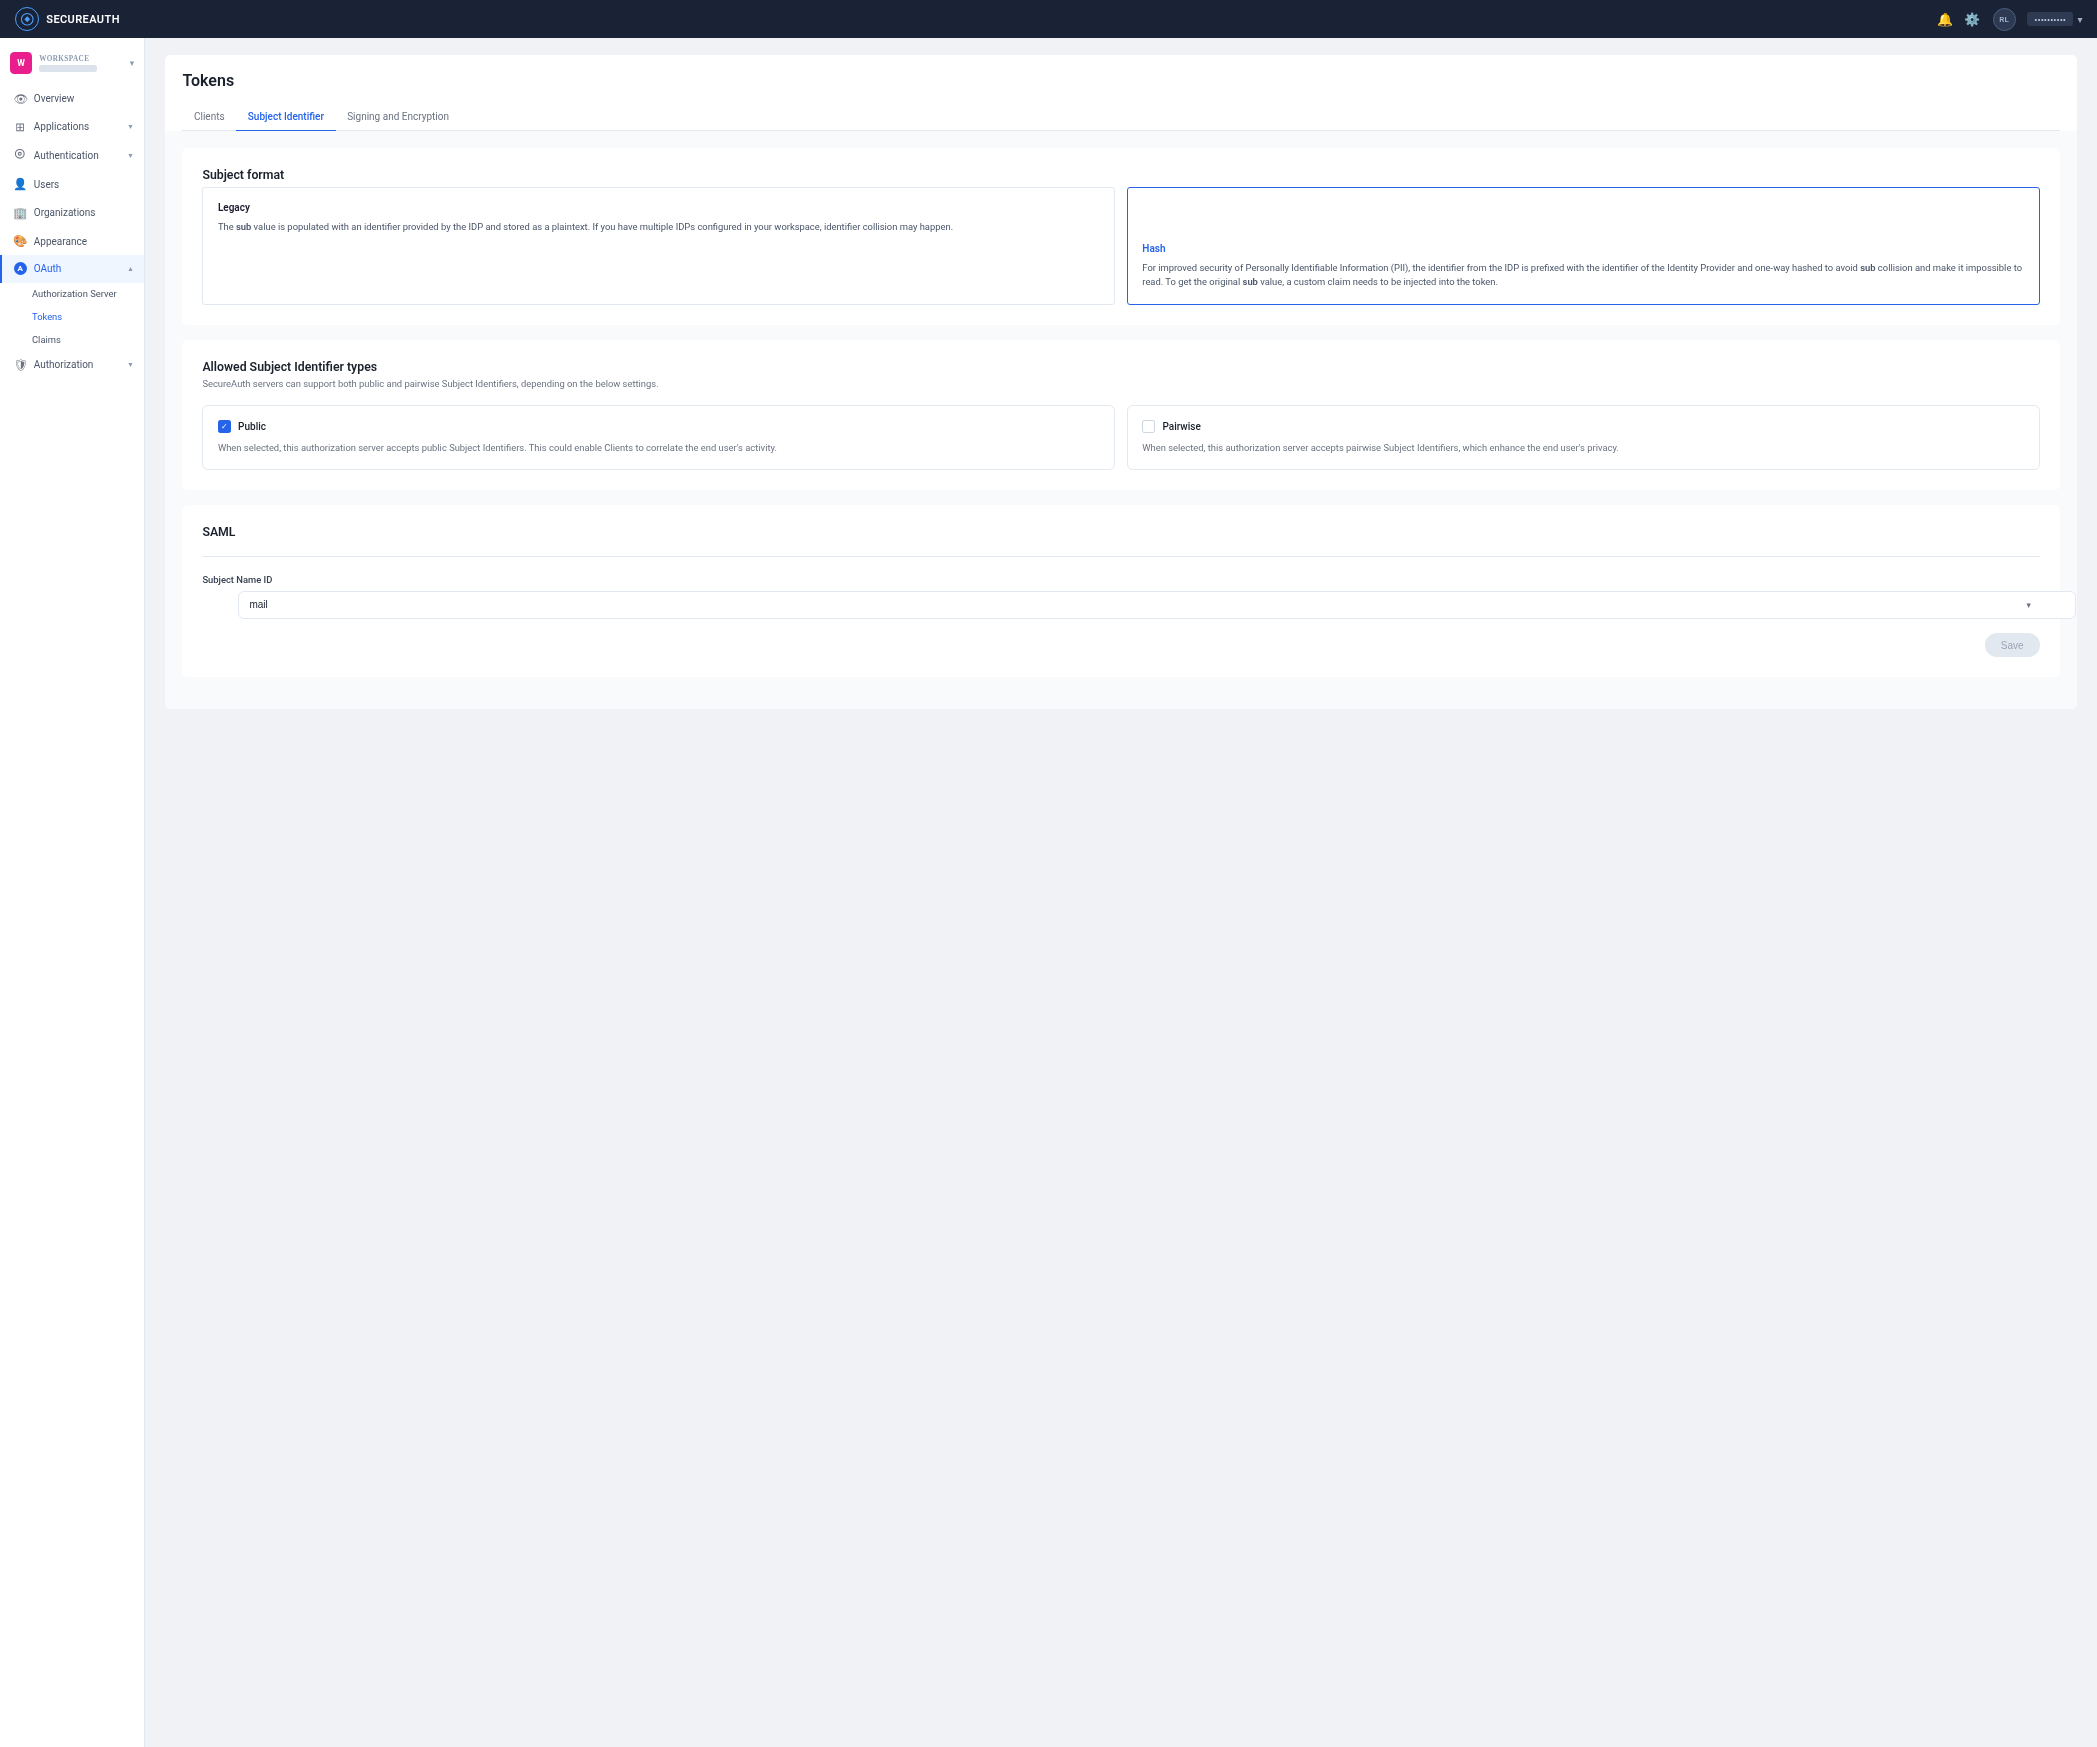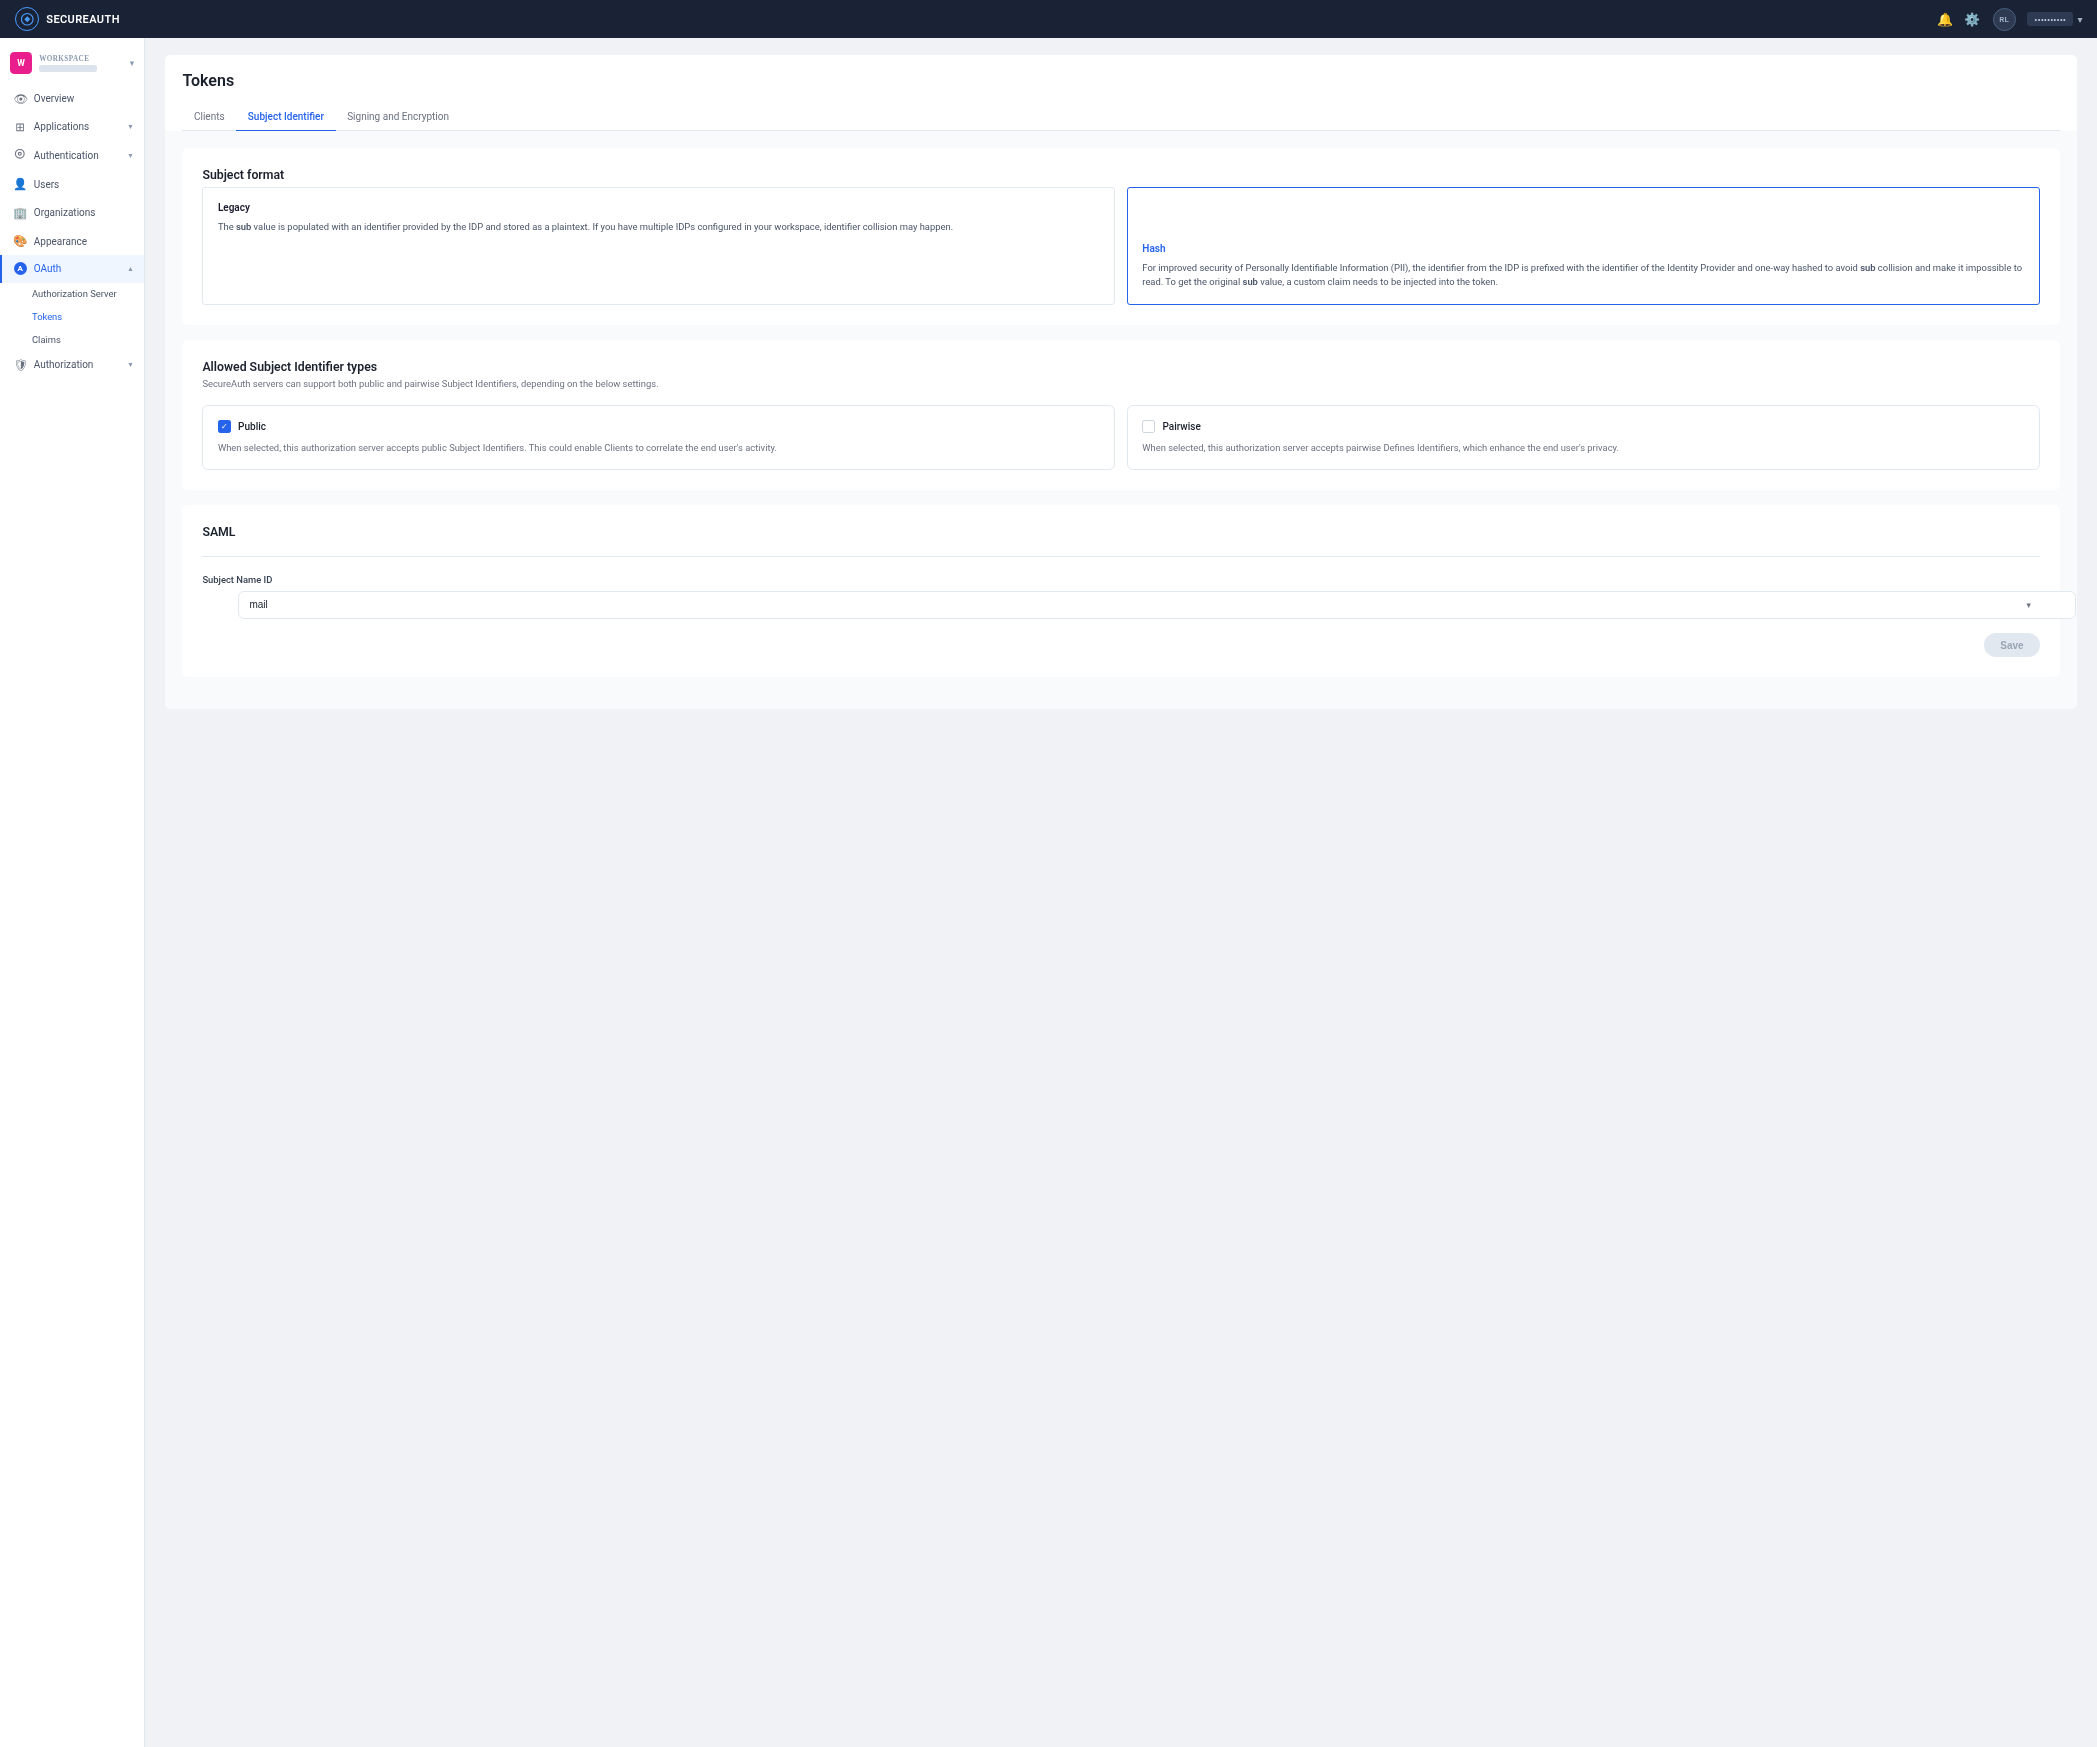--- a/index.html
+++ b/index.html
@@ -228,21 +228,20 @@
     
     .save-row { display: flex; justify-content: flex-end; margin-top: 14.5px; }
     .save-btn {
       padding: 6.5px 16px;
       background: #e2e8f0;
       color: #9aa5b4;
       border: none;
       border-radius: 12px;
       font-size: 10px;
       cursor: pointer;
-      font-weight: bold;
     }
 
     .main-wrapper {
       background: white;
       border-radius: 5.8px;
       overflow: hidden;
     }
   </style>
 </head>
 <body>
@@ -385,21 +384,21 @@
                 <span class="identifier-card-title">Public</span>
               </div>
               <div class="identifier-card-desc">When selected, this authorization server accepts public Subject Identifiers. This could enable Clients to correlate the end user's activity.</div>
             </div>
 
             <div class="identifier-card">
               <div class="identifier-card-header">
                 <div class="checkbox"></div>
                 <span class="identifier-card-title">Pairwise</span>
               </div>
-              <div class="identifier-card-desc">When selected, this authorization server accepts pairwise Defines Identifiers, which enhance the end user's privacy.</div>
+              <div class="identifier-card-desc">When selected, this authorization server accepts pairwise Subject Identifiers, which enhance the end user's privacy.</div>
             </div>
           </div>
         </div>
 
         <div class="content-card">
           <h2 class="saml-title">SAML</h2>
           <hr class="divider">
           <div class="saml-section">
             <div class="field-label">Subject Name ID</div>
             <div class="select-wrapper">

